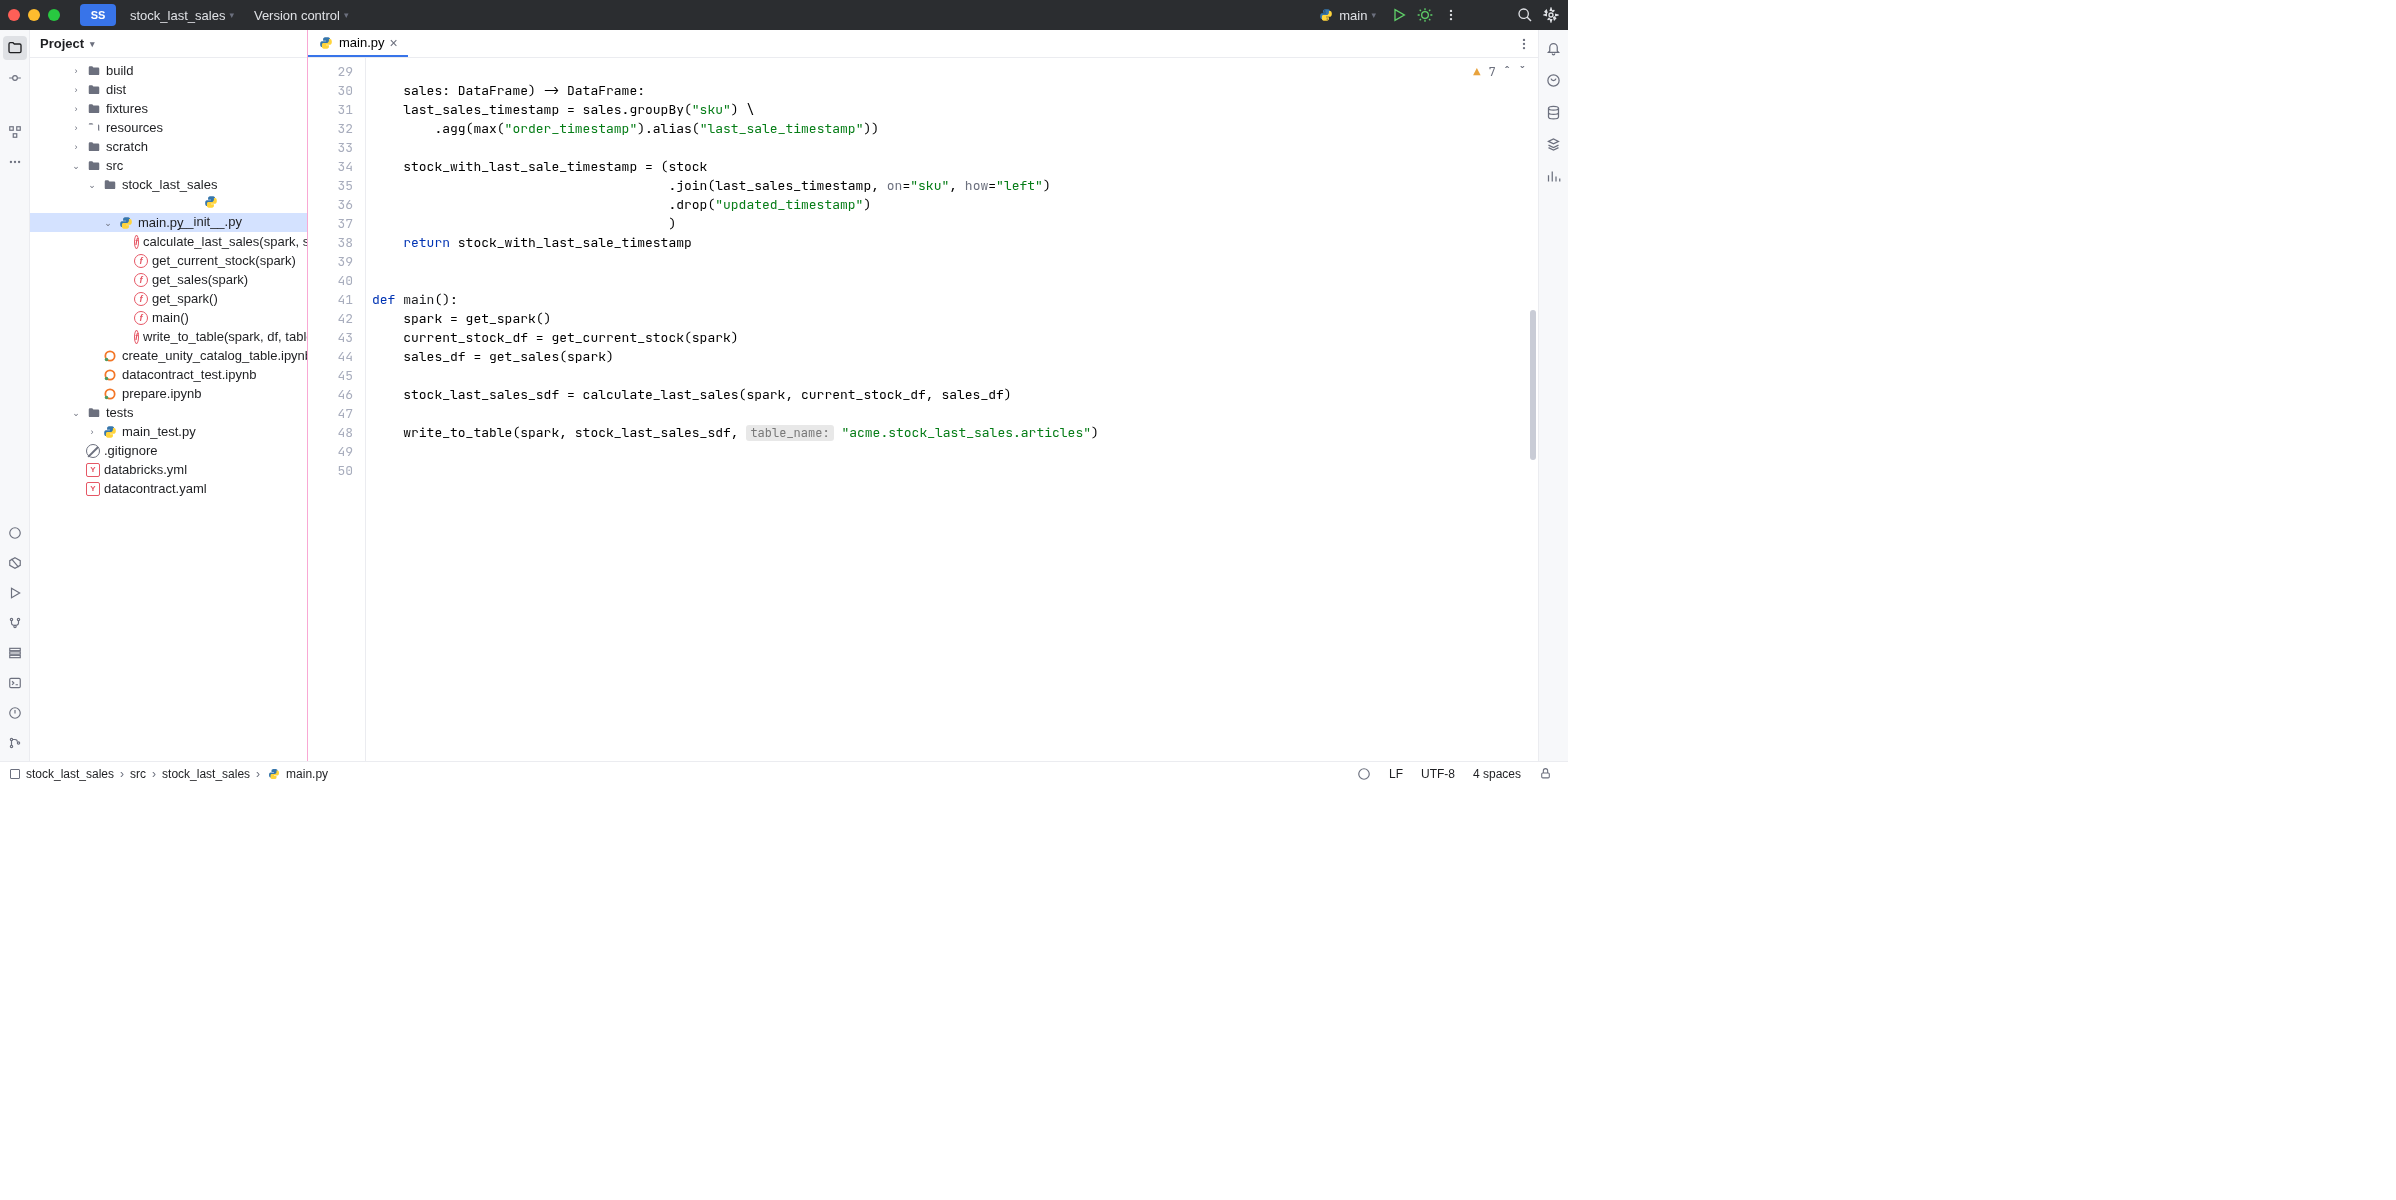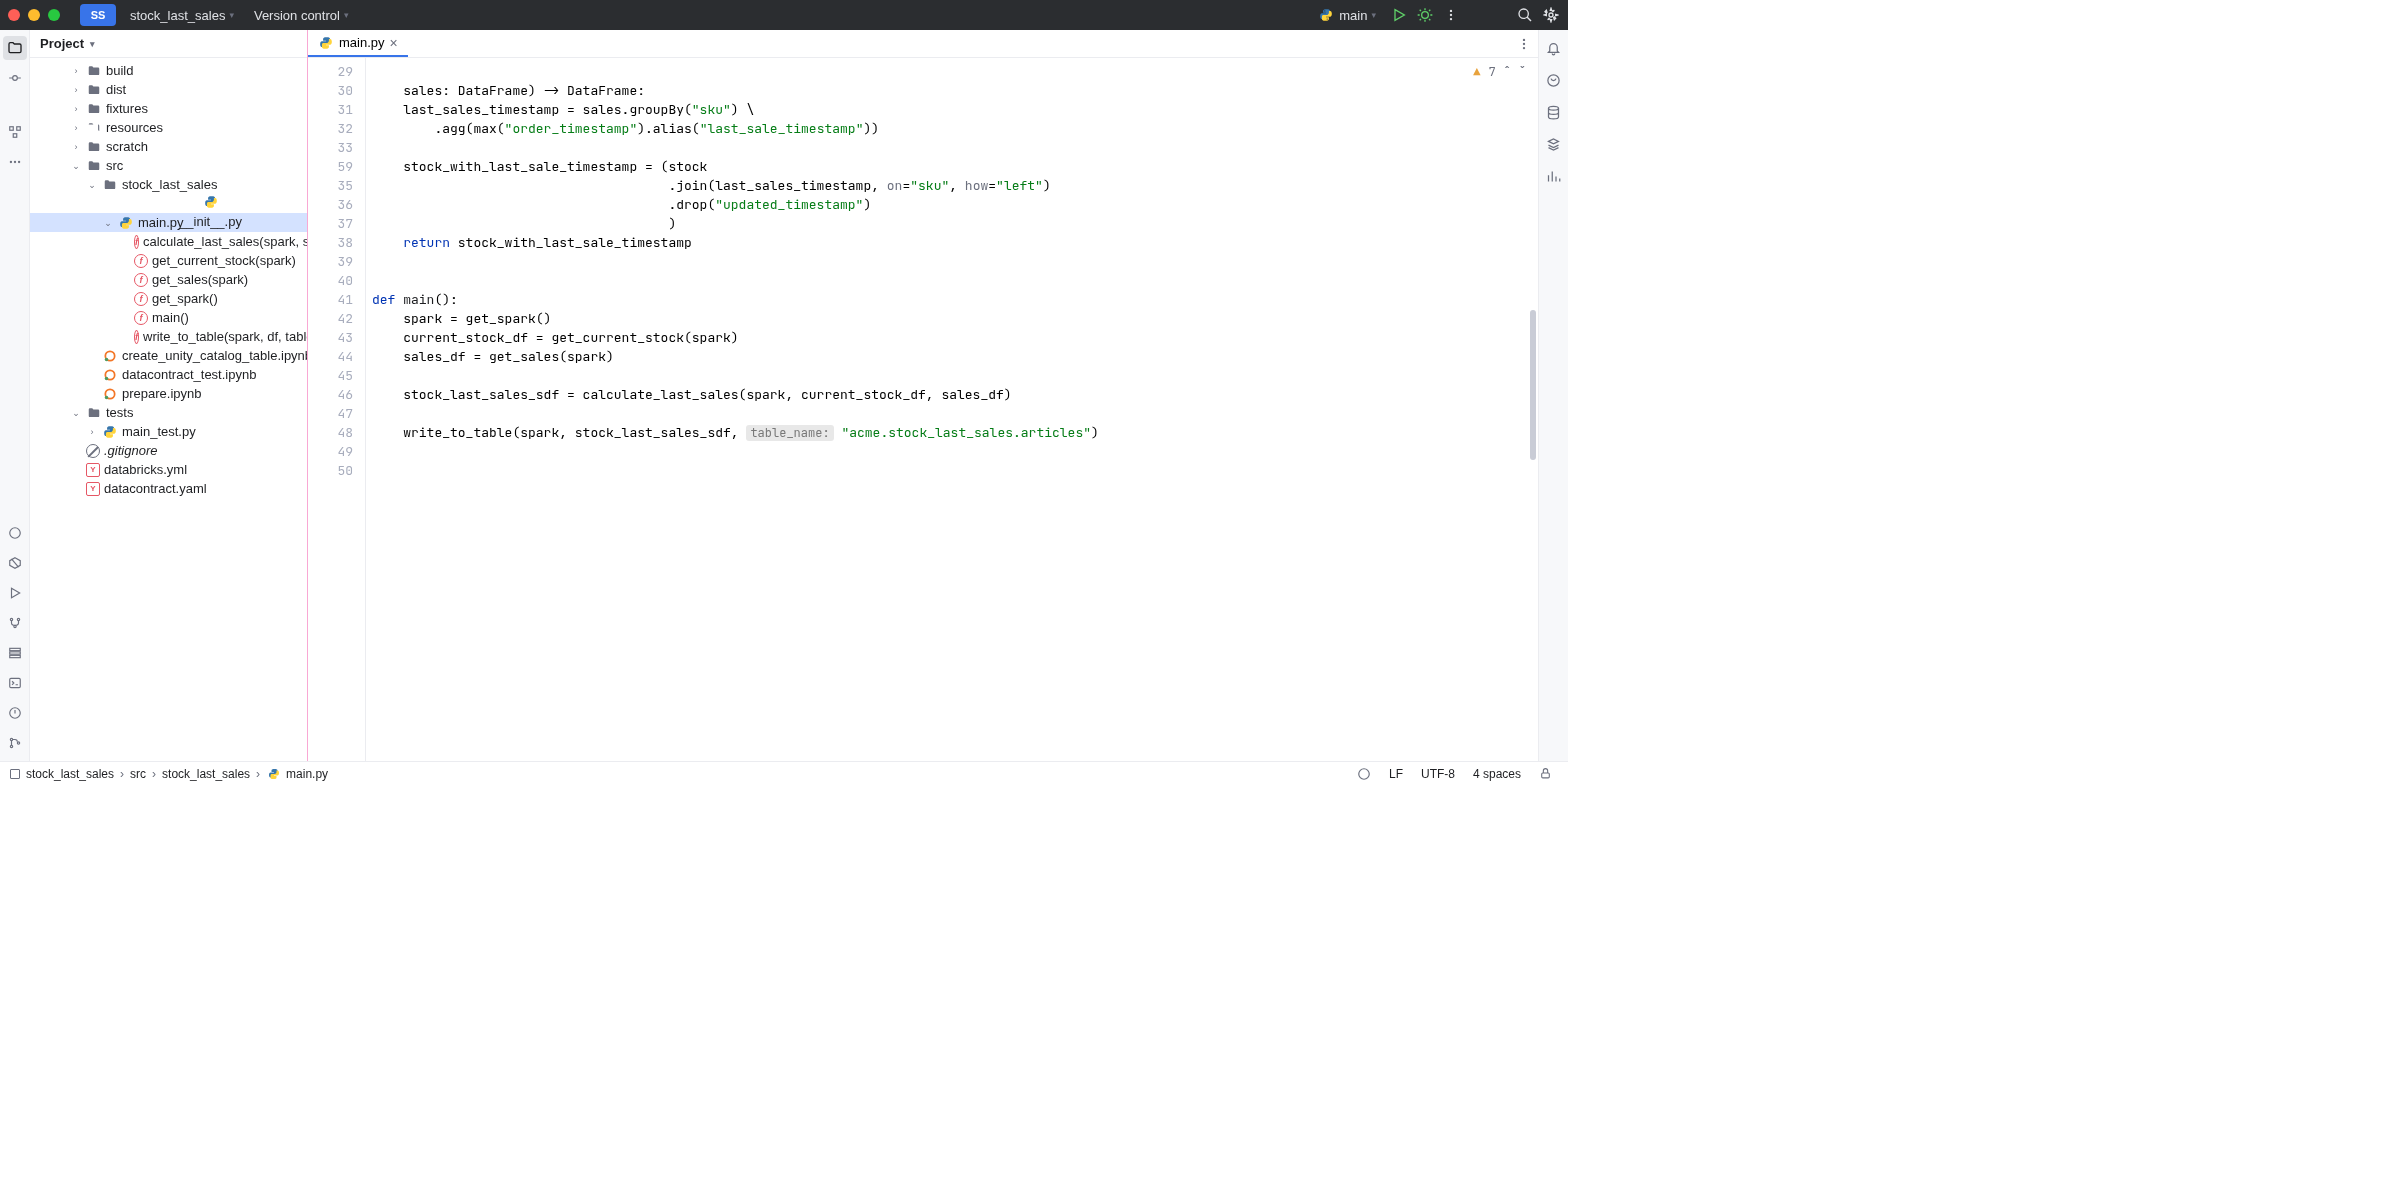--- a/index.html
+++ b/index.html
@@ -382,21 +382,21 @@
       <div class="tree-row" style="padding-left:56px;">
           <span class="tree-arrow">›</span>
           <span class="ficon">
             <svg width="14" height="14" viewBox="0 0 24 24">
               <path fill="#3776ab" d="M12 2c-3 0-5 1-5 3v3h5v1H5c-2 0-3 2-3 5s1 5 3 5h2v-3c0-2 2-4 4-4h5c2 0 3-1 3-3V5c0-2-2-3-5-3h-2z"></path>
               <path fill="#ffd43b" d="M12 22c3 0 5-1 5-3v-3h-5v-1h7c2 0 3-2 3-5s-1-5-3-5h-2v3c0 2-2 4-4 4H8c-2 0-3 1-3 3v4c0 2 2 3 5 3h2z"></path>
             </svg>
           </span>
           <span>main_test.py</span>
         </div>
-      <div class="tree-row" style="padding-left:56px;font-style:italic;">
+      <div class="tree-row" style="padding-left:56px;">
           <span class="gitignore-ico"></span>
           <span>.gitignore</span>
         </div>
       <div class="tree-row" style="padding-left:56px;">
           <span class="yaml-ico">Y</span>
           <span>databricks.yml</span>
         </div>
       <div class="tree-row" style="padding-left:56px;">
           <span class="yaml-ico">Y</span>
           <span>datacontract.yaml</span>
@@ -431,21 +431,21 @@
         <span>7</span>
         <span>ˆ</span>
         <span>ˇ</span>
       </div>
       <div class="gutter-num" id="gutter">
           <div>29</div>
           <div>30</div>
           <div>31</div>
           <div>32</div>
           <div>33</div>
-          <div>59</div>
+          <div>34</div>
           <div>35</div>
           <div>36</div>
           <div>37</div>
           <div>38</div>
           <div>39</div>
           <div>40</div>
           <div>41</div>
           <div>42</div>
           <div>43</div>
           <div>44</div>

